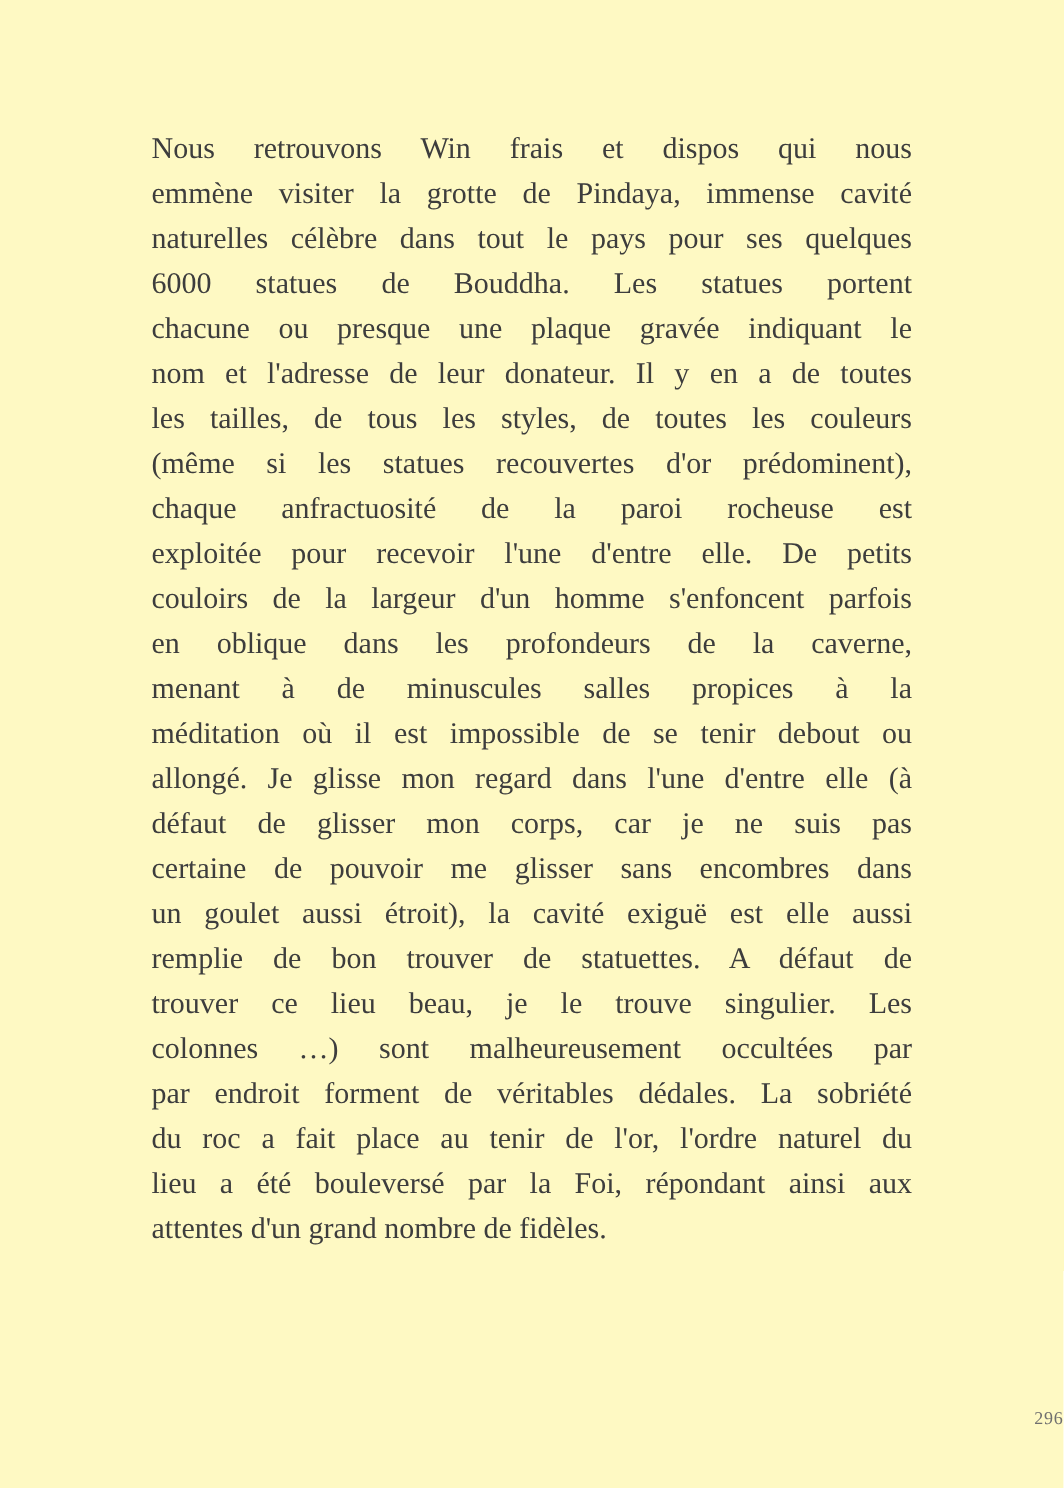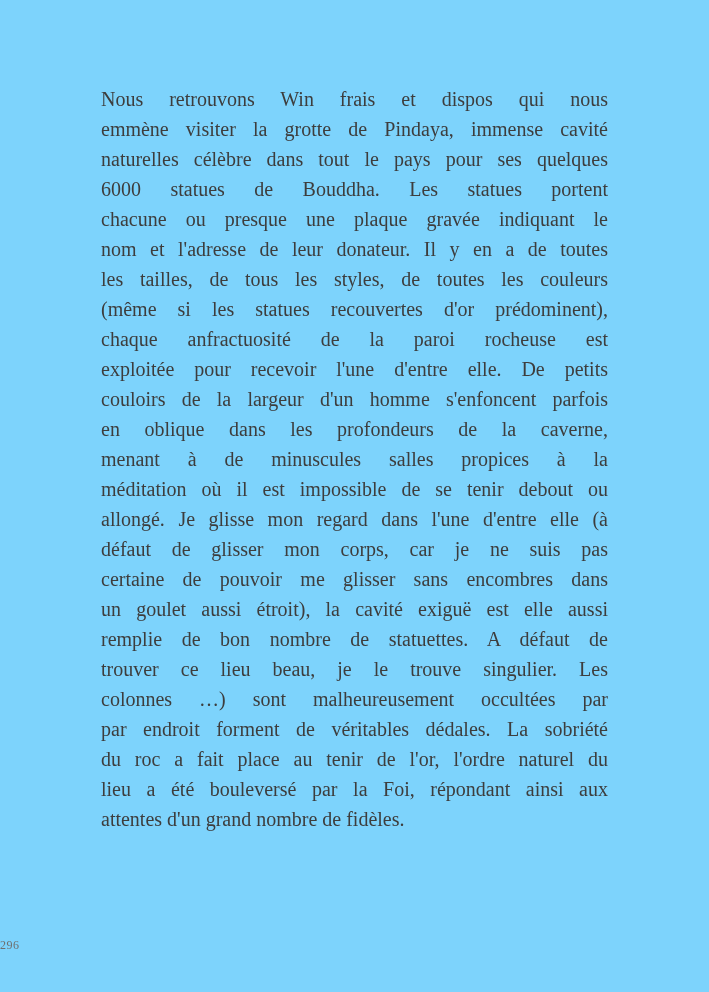--- a/index.html
+++ b/index.html
@@ -4,21 +4,21 @@
 <style>
   html, body {
     margin: 0;
     padding: 0;
     background: #ffffff;
   }
   .page {
     position: relative;
     width: 709px;
     height: 992px;
-    background: #7dd3fc;
+    background: #fef9c3;
     overflow: hidden;
     font-family: "Liberation Serif", "DejaVu Serif", serif;
   }
   .text-block {
     position: absolute;
     left: 101px;
     top: 84px;
     width: 507px;
     color: #3d3d3d;
     font-size: 20px;
@@ -31,21 +31,21 @@
   }
   .line.last-line {
     text-align: center;
     text-align-last: left;
   }
   .page-number {
     position: absolute;
     left: 0;
     right: 0;
     top: 938px;
-    text-align: left;
+    text-align: right;
     font-size: 12px;
     color: #6f6f6f;
     letter-spacing: 0.5px;
   }
 </style>
 </head>
 <body>
 
 <div class="page">
   <div class="text-block">
@@ -60,21 +60,21 @@
       <div class="line">chaque anfractuosité de la paroi rocheuse est</div>
       <div class="line">exploitée pour recevoir l'une d'entre elle. De petits</div>
       <div class="line">couloirs de la largeur d'un homme s'enfoncent parfois</div>
       <div class="line">en oblique dans les profondeurs de la caverne,</div>
       <div class="line">menant à de minuscules salles propices à la</div>
       <div class="line">méditation où il est impossible de se tenir debout ou</div>
       <div class="line">allongé. Je glisse mon regard dans l'une d'entre elle (à</div>
       <div class="line">défaut de glisser mon corps, car je ne suis pas</div>
       <div class="line">certaine de pouvoir me glisser sans encombres dans</div>
       <div class="line">un goulet aussi étroit), la cavité exiguë est elle aussi</div>
-      <div class="line">remplie de bon nombre de statuettes. A défaut de</div>
+      <div class="line">remplie de bon trouver de statuettes. A défaut de</div>
       <div class="line">trouver ce lieu beau, je le trouve singulier. Les</div>
       <div class="line">colonnes …) sont malheureusement occultées par</div>
       <div class="line">par endroit forment de véritables dédales. La sobriété</div>
       <div class="line">du roc a fait place au tenir de l'or, l'ordre naturel du</div>
       <div class="line">lieu a été bouleversé par la Foi, répondant ainsi aux</div>
       <div class="line last-line">attentes d'un grand nombre de fidèles.</div>
     </div>
   <div class="page-number">296</div>
 </div>
 

